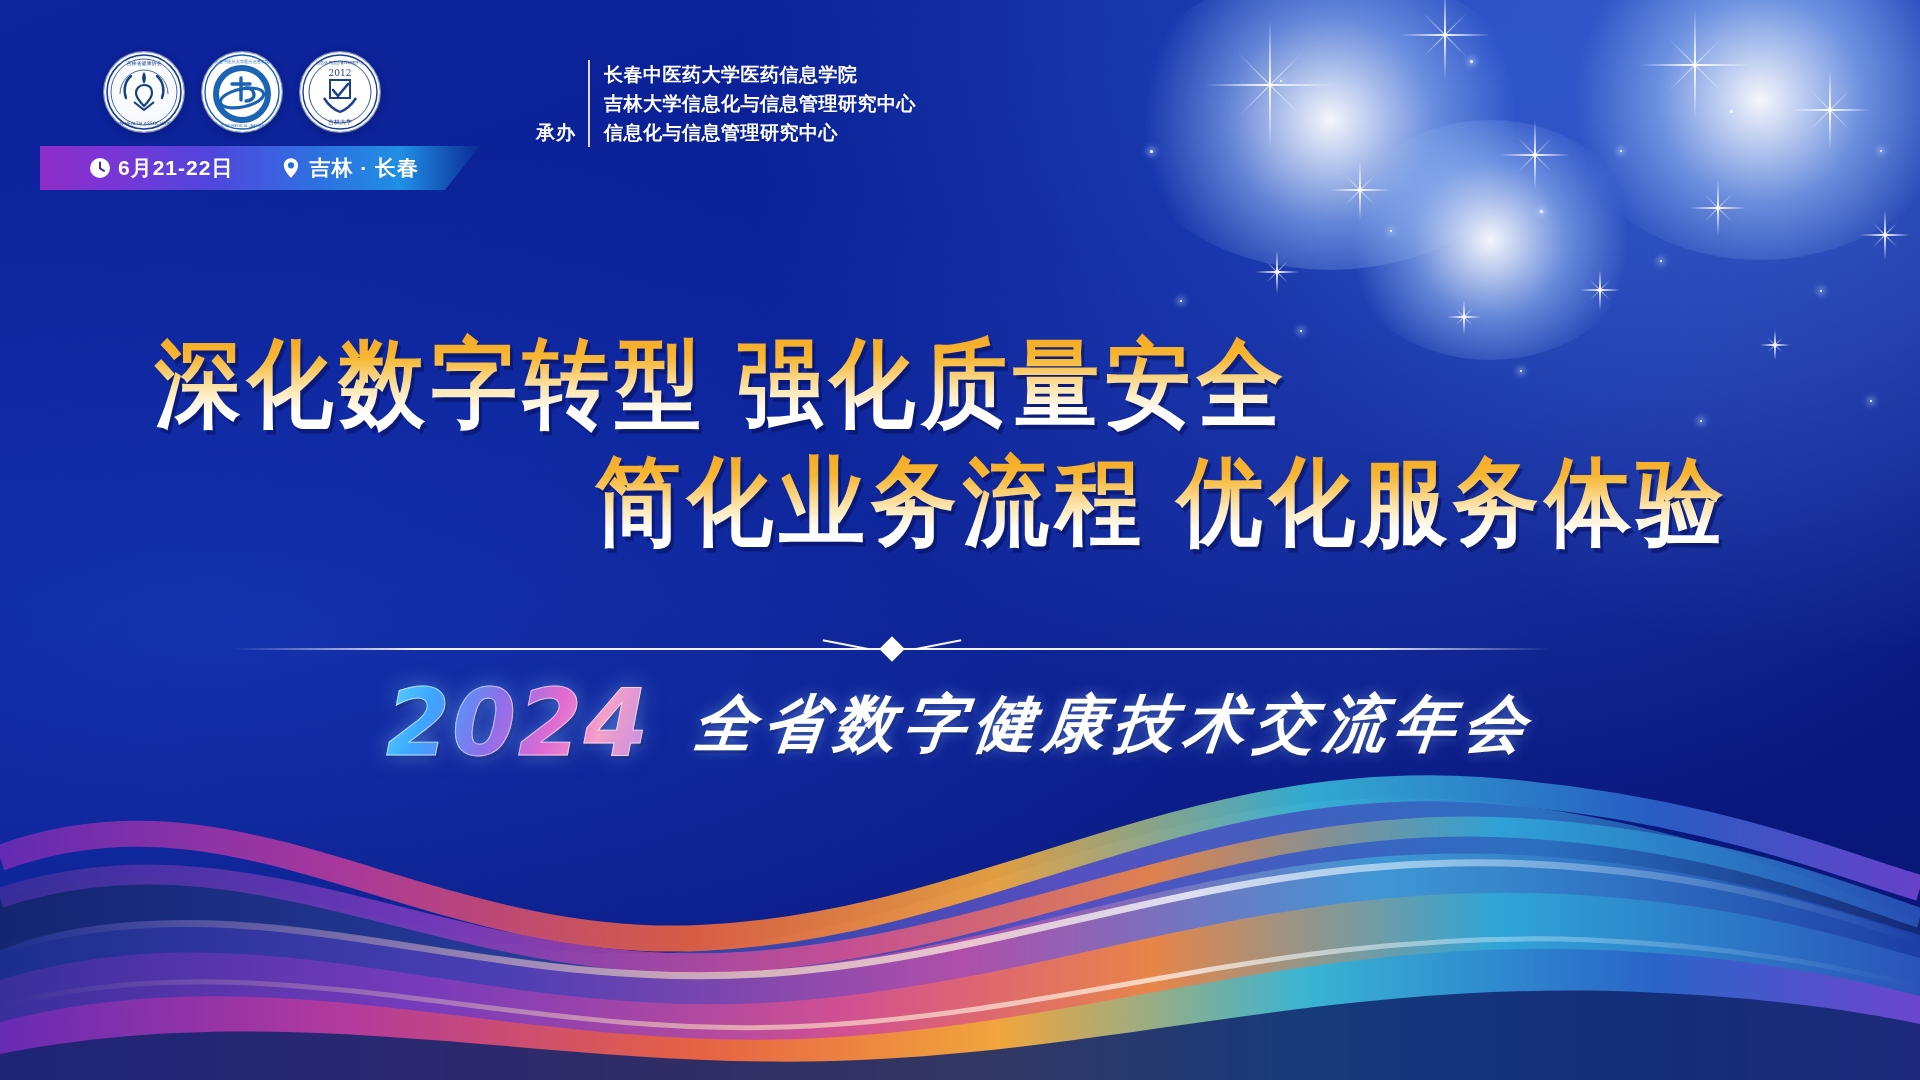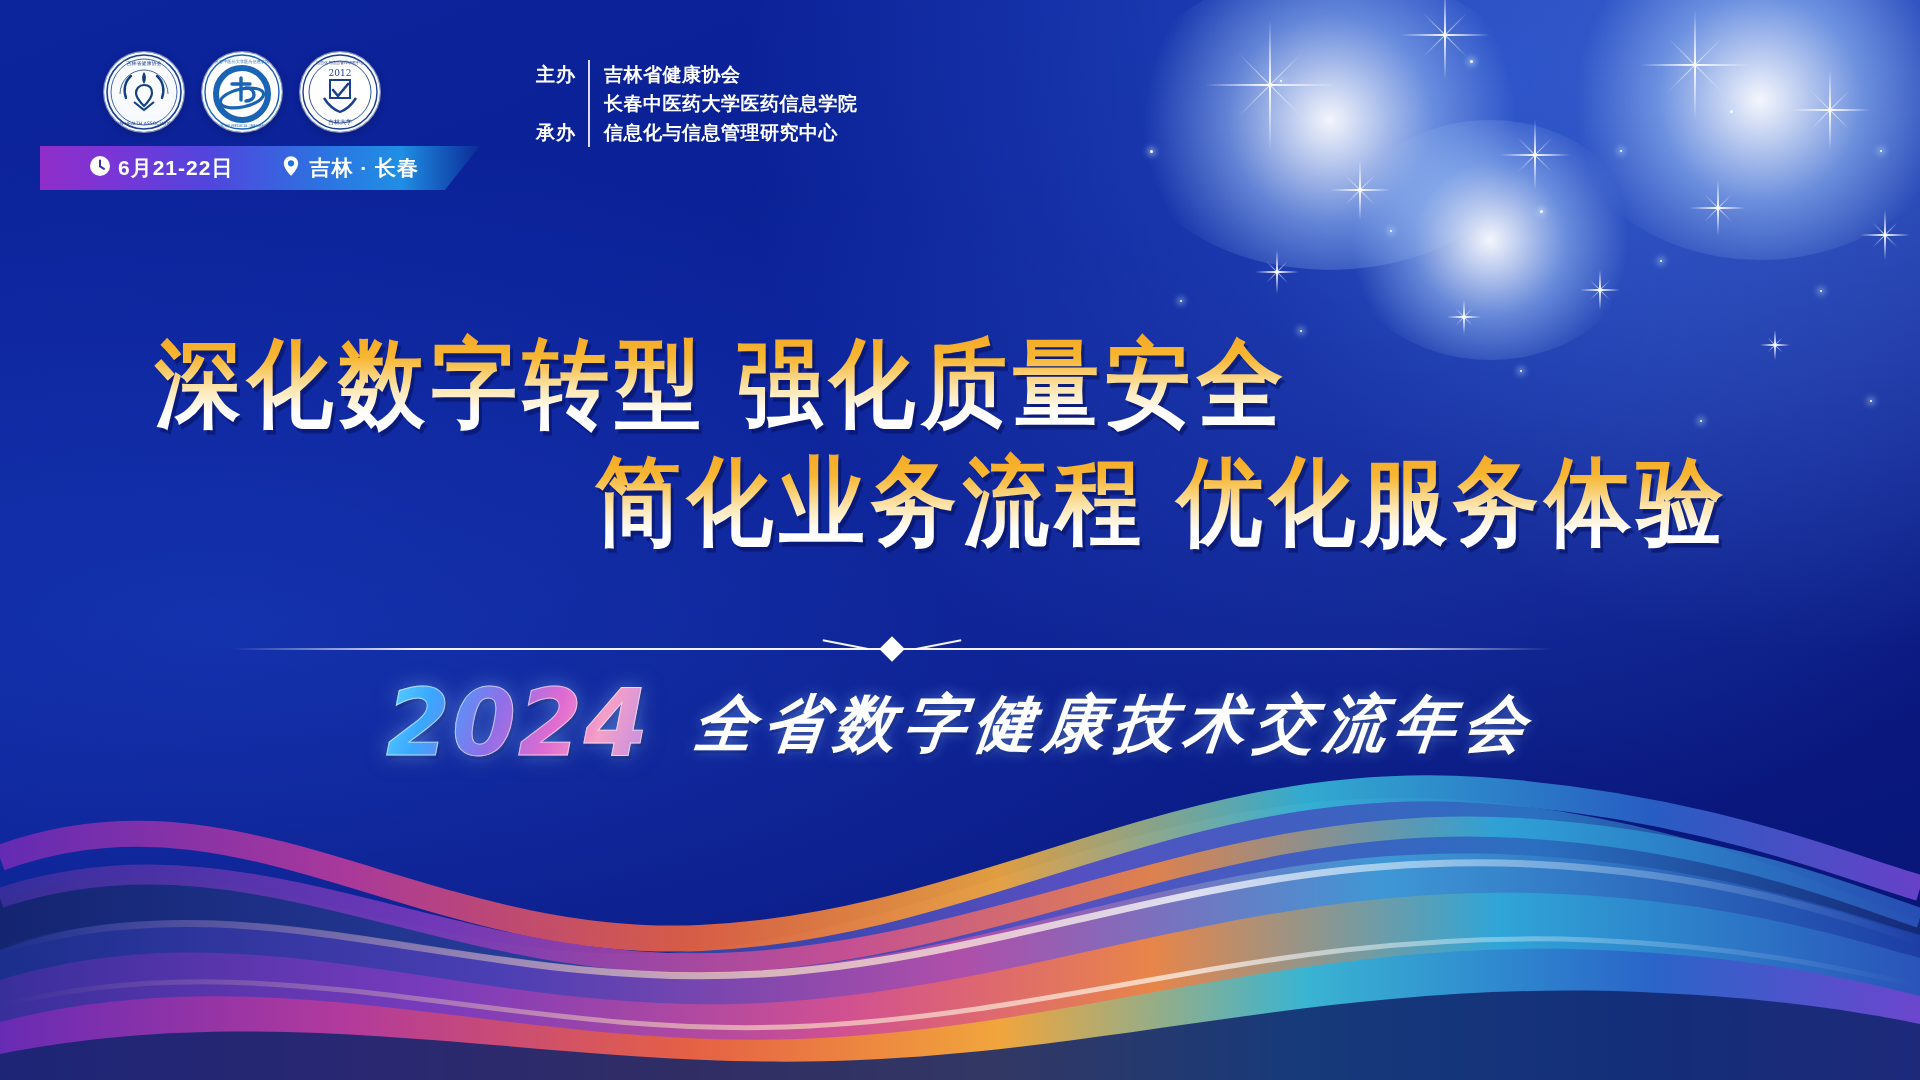--- a/index.html
+++ b/index.html
@@ -53,21 +53,21 @@
   
   .meta-bar {
     position:absolute; left:40px; top:146px; width:440px; height:44px;
     background:linear-gradient(90deg,#8f2ec8 0%,#7b35d6 16%,#5145dd 38%,#2f6fe0 62%,#1f8fe4 82%,#0b2a96 100%);
     display:flex; align-items:center; gap:10px; padding-left:48px;
     color:#fff; font-size:21px; font-weight:bold; letter-spacing:1px;
     clip-path:polygon(0 0,100% 0,92% 100%,0 100%);
   }
   .meta-bar .sep { width:26px; }
   .meta-ico { display:inline-flex; align-items:center; justify-content:center; margin-right:6px; vertical-align:-3px; }
-  .meta-item { display:flex; align-items:flex-start; white-space:nowrap; }
+  .meta-item { display:flex; align-items:center; white-space:nowrap; }
 
   
   .org { position:absolute; left:492px; top:60px; color:#ffffff; }
   .org-row { display:flex; align-items:flex-start; height:29px; }
   .org-label {
     width:96px; text-align:right; padding-right:12px;
     font-size:19px; font-weight:bold; line-height:29px; letter-spacing:1px;
   }
   .org-value {
     border-left:2px solid rgba(255,255,255,.85); padding-left:14px;
@@ -262,27 +262,27 @@
         <svg width="24" height="24" viewBox="0 0 24 24" aria-hidden="true">
           <path d="M12 2.2c-4 0-7.2 3.2-7.2 7.2 0 5.3 7.2 12.4 7.2 12.4s7.2-7.1 7.2-12.4c0-4-3.2-7.2-7.2-7.2z" fill="#ffffff"></path>
           <circle cx="12" cy="9.3" r="3.1" fill="#1f6fe0"></circle>
         </svg>
       </span>
       <span>吉林 · 长春</span>
     </span>
   </div>
 
   <div class="org">
-    <div class="org-row">
-      <div class="org-label">主办</div>
-      <div class="org-value">吉林省健康协会</div>
-    </div>
     <div class="org-row nolabel">
       <div class="org-label"></div>
       <div class="org-value">长春中医药大学医药信息学院</div>
+    </div>
+    <div class="org-row nolabel">
+      <div class="org-label"></div>
+      <div class="org-value">吉林大学信息化与信息管理研究中心</div>
     </div>
     <div class="org-row">
       <div class="org-label">承办</div>
       <div class="org-value">信息化与信息管理研究中心</div>
     </div>
   </div>
 
   <div class="headline">
     <div class="hl hl-1">深化数字转型 强化质量安全</div>
     <div class="hl hl-2">简化业务流程 优化服务体验</div>

